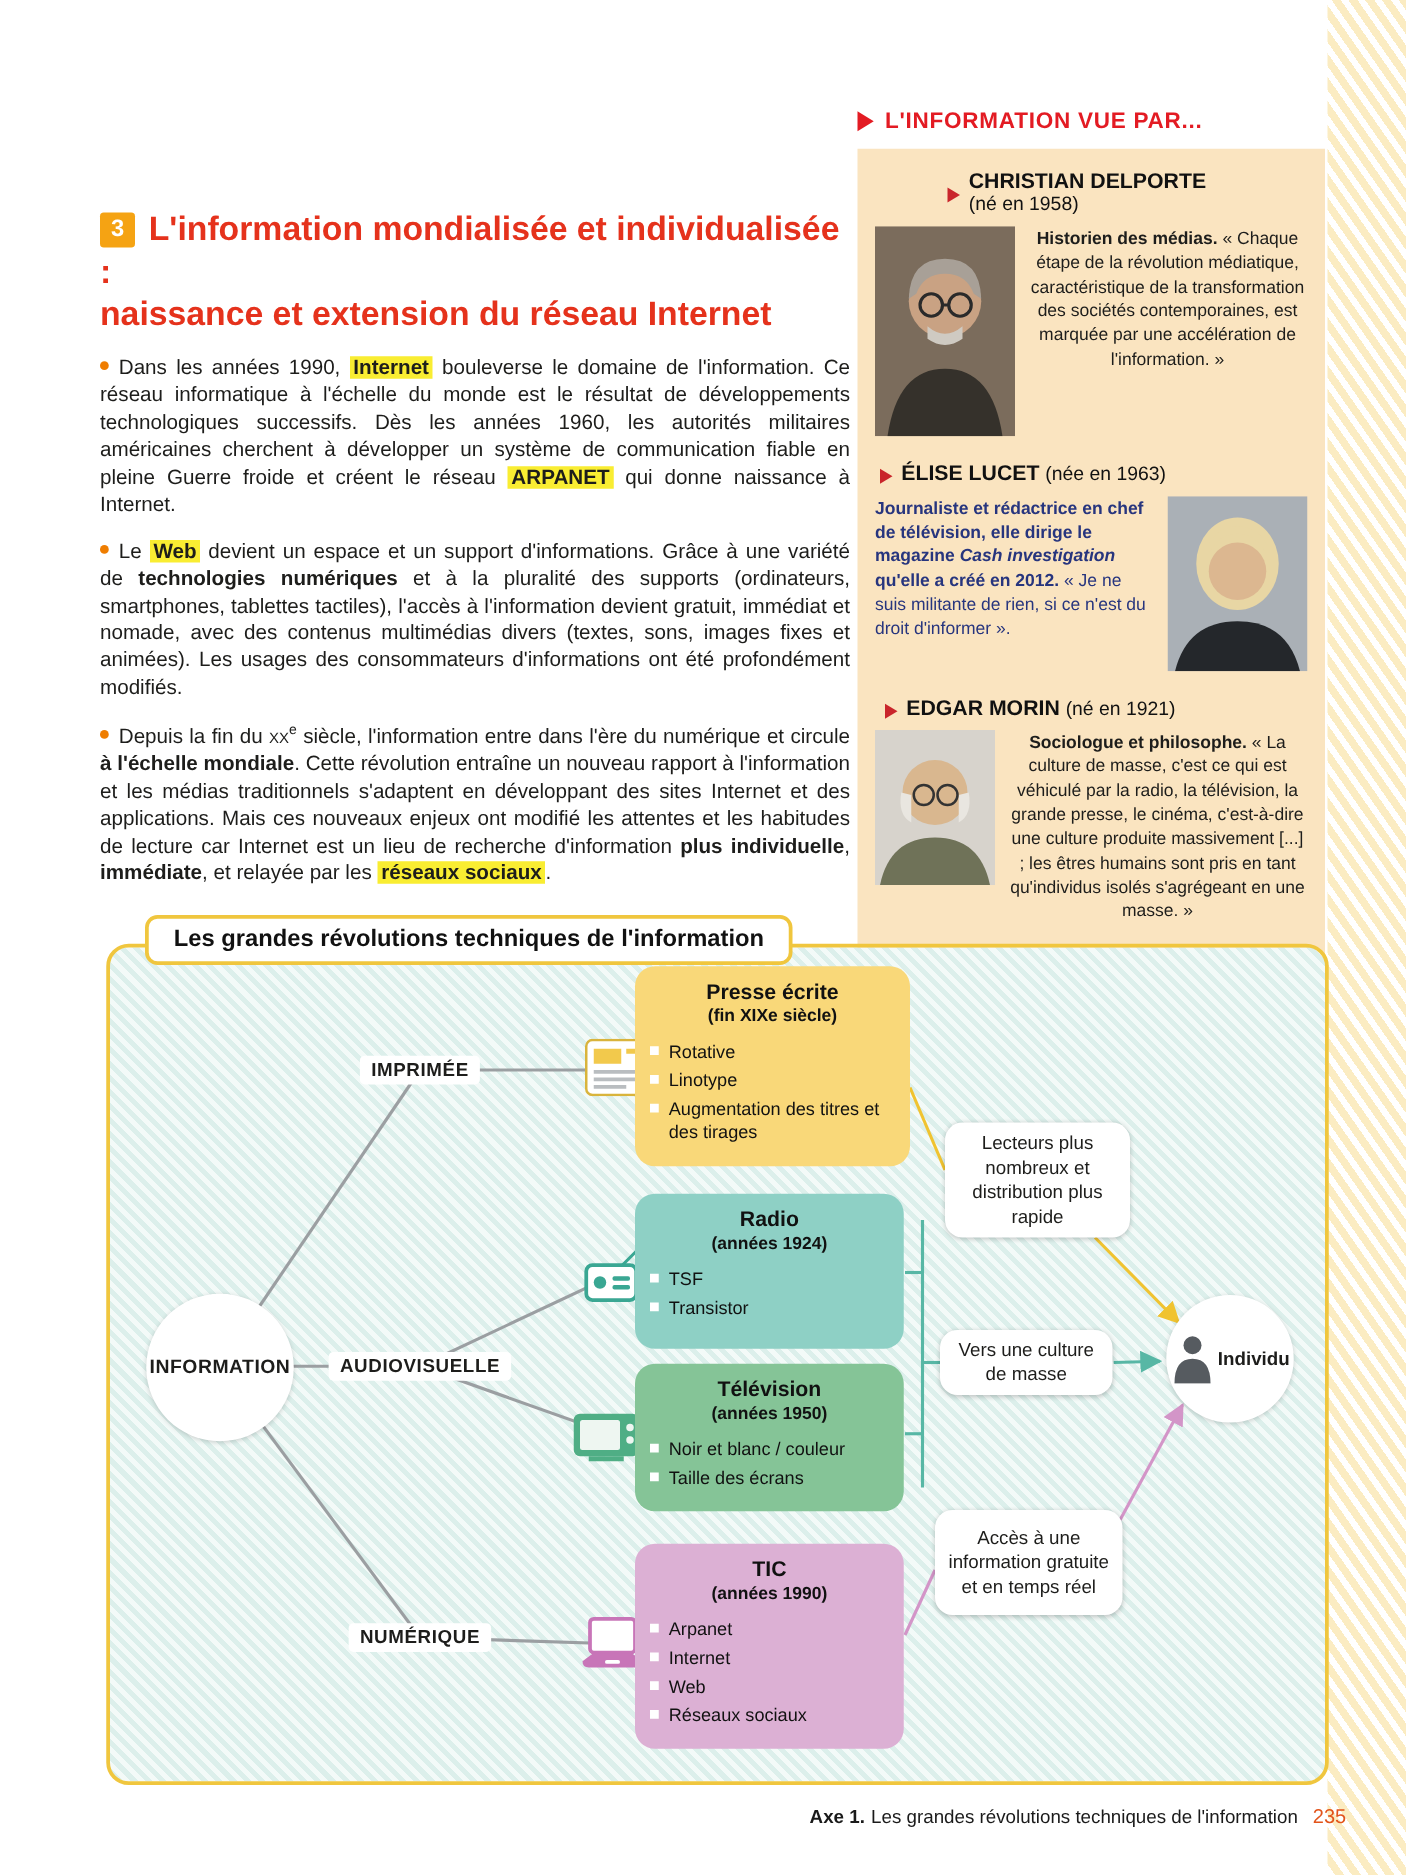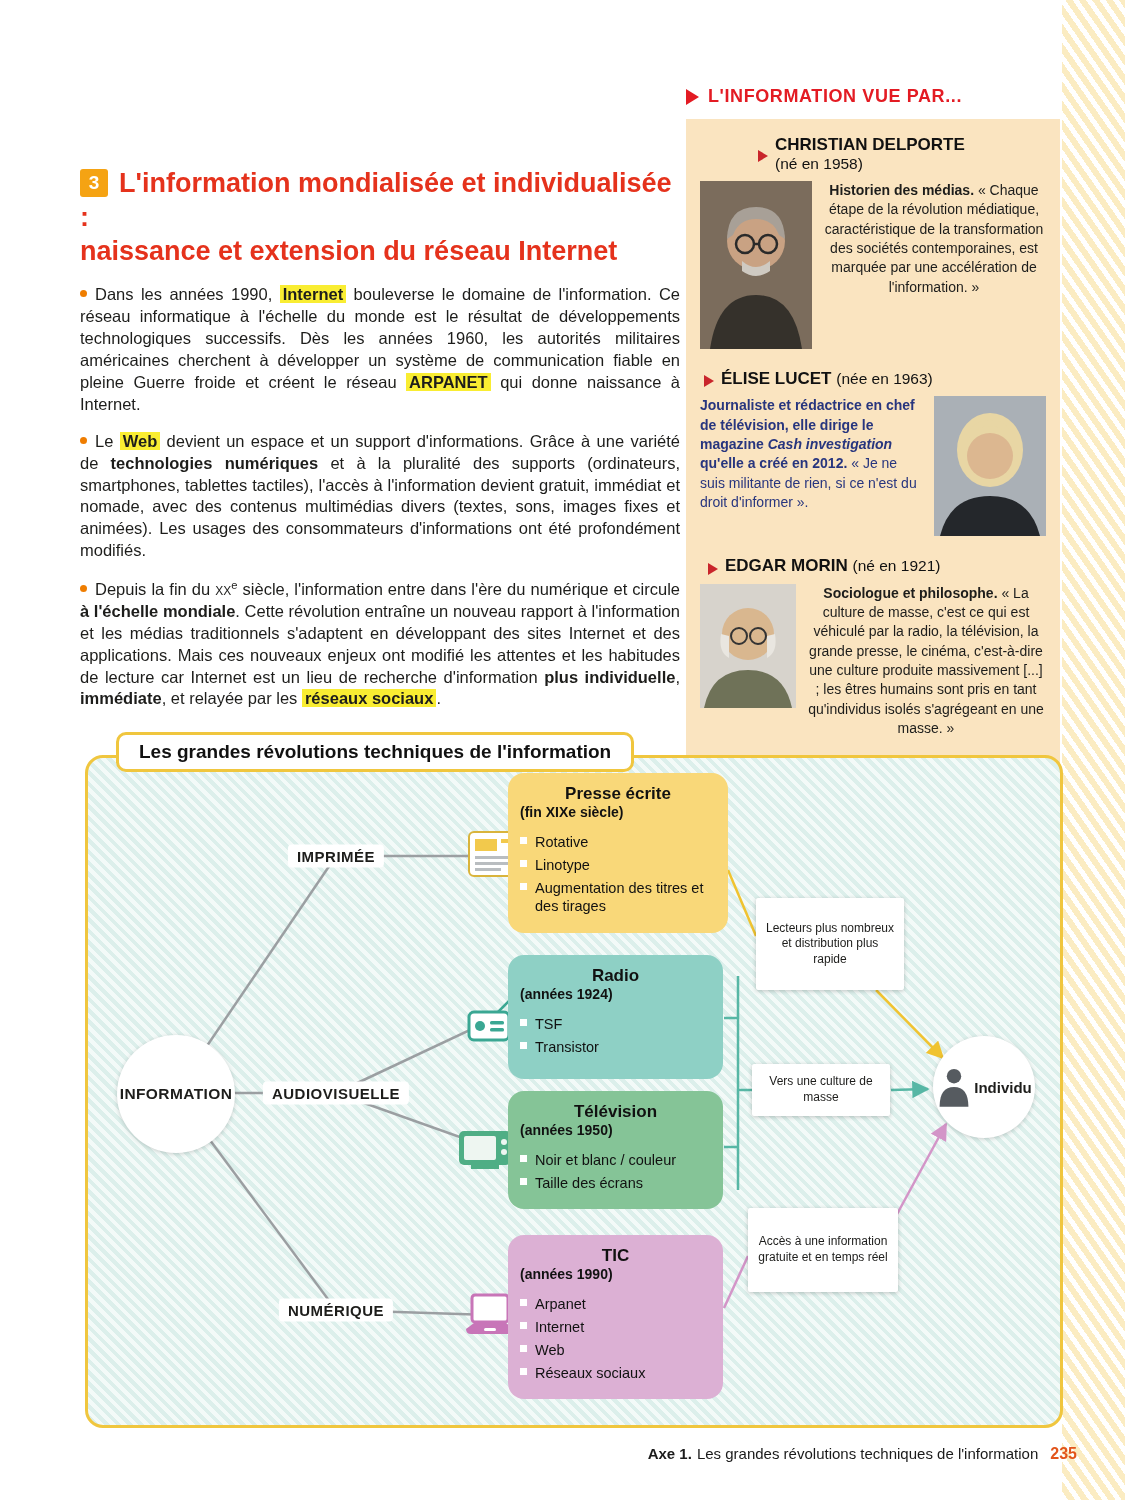--- a/index.html
+++ b/index.html
@@ -59,35 +59,35 @@
     padding:3px 9px;border-radius:4px;font-weight:bold;font-size:15px;letter-spacing:.5px;white-space:nowrap}
   .bl-1{left:248px;top:98px}.bl-2{left:248px;top:335px}.bl-3{left:248px;top:552px}
   .d-icon{position:absolute;z-index:2}
   .ic-news{left:380px;top:73px}.ic-radio{left:378px;top:238px}.ic-tv{left:369px;top:363px}.ic-laptop{left:374px;top:535px}
   .tech-box{position:absolute;z-index:2;border-radius:16px;padding:11px 12px 12px;color:#111}
   .box-presse{left:420px;top:15px;width:220px;min-height:160px;background:#f9d879}
   .box-radio{left:420px;top:197px;width:215px;min-height:124px;background:#8ed0c5}
   .box-tv{left:420px;top:333px;width:215px;min-height:112px;background:#85c497}
   .box-tic{left:420px;top:477px;width:215px;min-height:158px;background:#dcb0d4}
   .tech-title{text-align:center;font-weight:bold;font-size:17px;line-height:1.15}
-  .tech-period{font-size:14px;font-weight:bold;margin-bottom:13px}
+  .tech-period{text-align:center;font-size:14px;font-weight:bold;margin-bottom:13px}
   .tech-items{list-style:none}
   .tech-items li{display:flex;gap:8px;align-items:flex-start;font-size:14.5px;line-height:1.25;margin:5px 0}
   .sq{flex:none;width:7px;height:7px;background:#fff;margin-top:4px}
-  .callout{position:absolute;z-index:2;background:#fff;border-radius:2px;box-shadow:0 1px 4px rgba(0,0,0,.22);
-    display:flex;align-items:center;justify-content:center;text-align:center;font-size:12px;line-height:1.3;padding:8px}
+  .callout{position:absolute;z-index:2;background:#fff;border-radius:14px;box-shadow:0 1px 4px rgba(0,0,0,.22);
+    display:flex;align-items:center;justify-content:center;text-align:center;font-size:15px;line-height:1.3;padding:8px}
   .co-1{left:668px;top:140px;width:148px;height:92px}
   .co-2{left:664px;top:306px;width:138px;height:52px}
   .co-3{left:660px;top:450px;width:150px;height:84px}
   .individu-circle{left:845px;top:278px;width:102px;height:102px;flex-direction:row;gap:2px;font-size:15px}
 
   
   .footer{position:absolute;top:1445px;left:0;right:48px;text-align:right;font-size:15px;color:#1a1a1a}
   .footer-axis{font-weight:bold;margin-right:5px}
-  .footer-page{color:#e2541b;font-weight:bold;margin-left:12px;font-size:16px}
+  .footer-page{color:#e2541b;font-weight:normal;margin-left:12px;font-size:16px}
 </style>
 </head>
 <body>
 
 <div class="stripe-band"></div>
 
 <main class="article">
   <h1 class="article-title"><span class="badge">3</span><span>L'information mondialisée et individualisée :</span><br><span>naissance et extension du réseau Internet</span></h1>
 
   <p class="para"><span class="bullet"></span><span><span class="seg-plain">Dans les années 1990, </span><span class="seg-highlight">Internet</span><span class="seg-plain"> bouleverse le domaine de l'information. Ce réseau informatique à l'échelle du monde est le résultat de développements technologiques successifs. Dès les années 1960, les autorités militaires américaines cherchent à développer un système de communication fiable en pleine Guerre froide et créent le réseau </span><span class="seg-highlight">ARPANET</span><span class="seg-plain"> qui donne naissance à Internet.</span></span></p>

